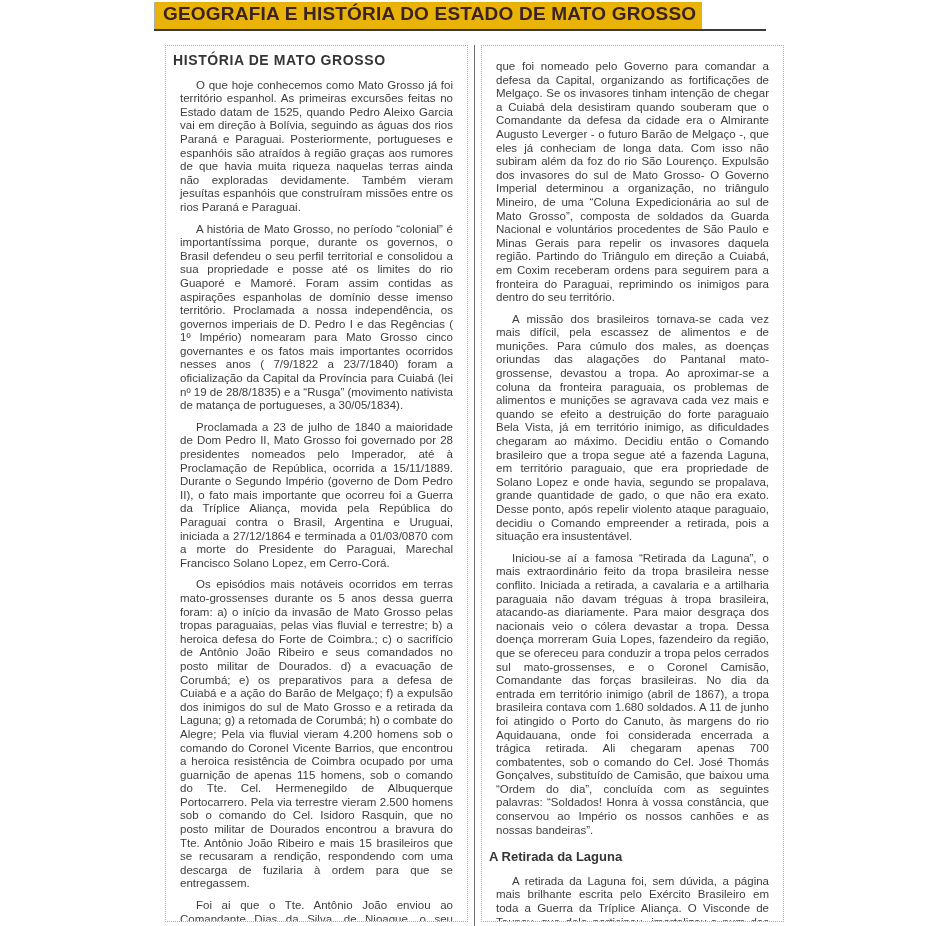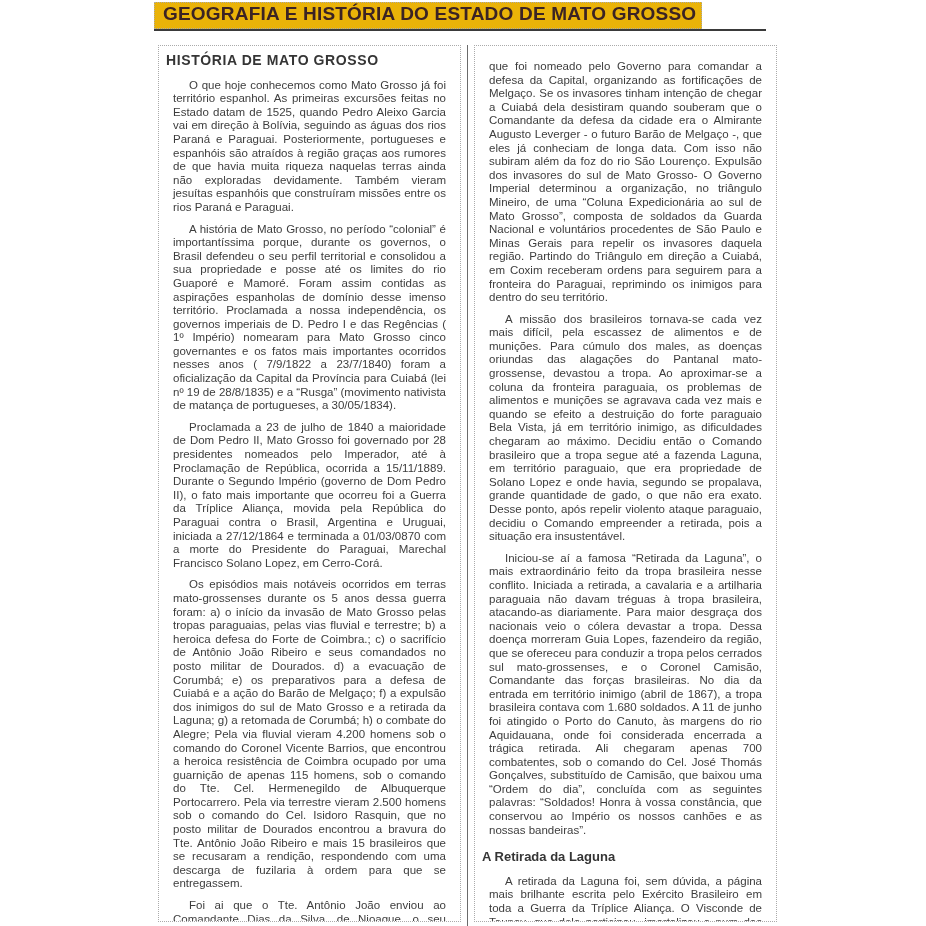--- a/index.html
+++ b/index.html
@@ -28,21 +28,21 @@
     margin:0;font-size:19px;font-weight:bold;letter-spacing:0.2px;
     color:var(--title-text);white-space:nowrap;
   }
   .header-rule{
     position:absolute;left:154px;top:29px;width:612px;height:0;
     border-top:2px solid var(--rule);
   }
 
   
   .columns{
-    position:absolute;left:158px;top:45px;width:620px;height:877px;
+    position:absolute;left:165px;top:45px;width:620px;height:877px;
     display:flex;align-items:stretch;
   }
   .col{
     width:303px;height:877px;border:1px dotted var(--dotted);
     padding:6px 6px 4px 6px;overflow:hidden;background:#fff;
     color:var(--body-text);
     font-size:11.5px;line-height:13.6px;text-align:justify;
   }
   .divider{
     width:1px;background:#6a6a6a;margin:0 6px;height:881px;

